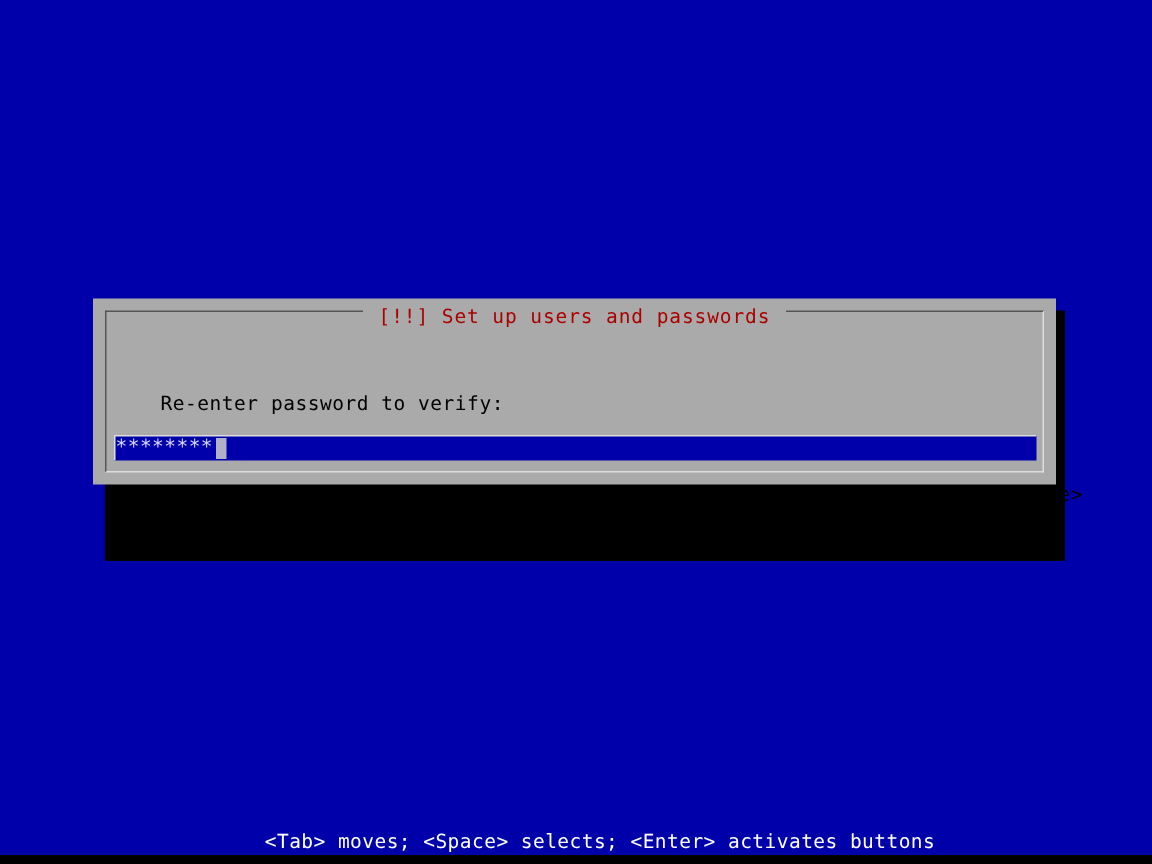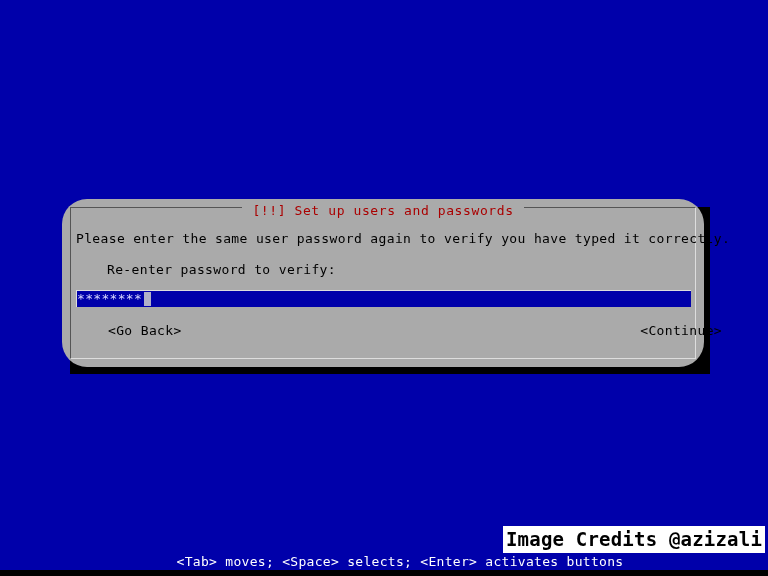--- a/index.html
+++ b/index.html
@@ -23,24 +23,23 @@
     top: 207px;
     width: 640px;
     height: 167px;
     background: #000000;
   }
   #dialog {
     position: absolute;
     left: 62px;
     top: 199px;
     width: 642px;
-    height: 168px;
+    height: 124px;
     background: #aaaaaa;
     box-sizing: border-box;
-    border-radius: 25px;
   }
   #dialog-inner-border {
     position: absolute;
     left: 8px;
     top: 8px;
     right: 8px;
     bottom: 8px;
     border: 1px solid #555555;
     border-top-color: #555555;
     border-left-color: #555555;
@@ -198,31 +197,29 @@
 
   <div id="dialog-shadow"></div>
 
   <div id="dialog">
     <div id="dialog-inner-border"></div>
     <div id="title-wrap">
       <span id="dialog-title">[!!] Set up users and passwords</span>
     </div>
   </div>
 
-  <div class="dlg-text" id="prompt-line">Please enter the same user password again to verify you have typed it correctly.</div>
 
   <div class="dlg-text" id="field-label">Re-enter password to verify:</div>
 
   <div id="password-field">
     <span id="password-masked">********</span>
     <span id="password-cursor"></span>
   </div>
   <div id="field-underline">_______________________________________________________________________________</div>
 
   <div class="dlg-button" id="go-back-button">&lt;Go Back&gt;</div>
   <div class="dlg-button" id="continue-button">&lt;Continue&gt;</div>
 
   <div id="help-bar">&lt;Tab&gt; moves; &lt;Space&gt; selects; &lt;Enter&gt; activates buttons</div>
   <div id="bottom-black-bar"></div>
 
-  <div id="watermark">Image Credits @azizali</div>
 
 </div>
 
 </body></html>

